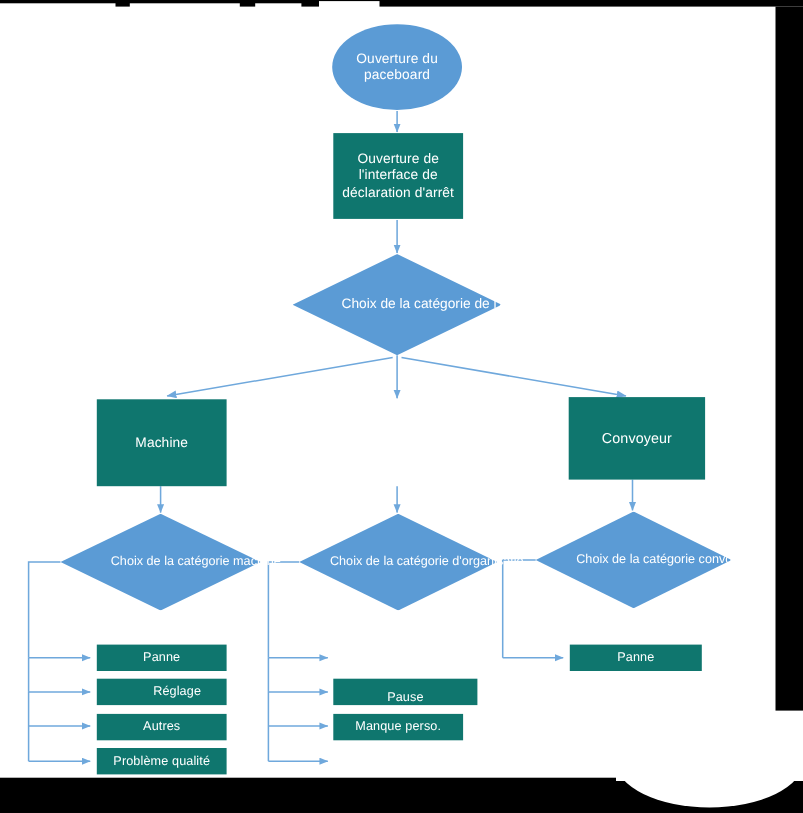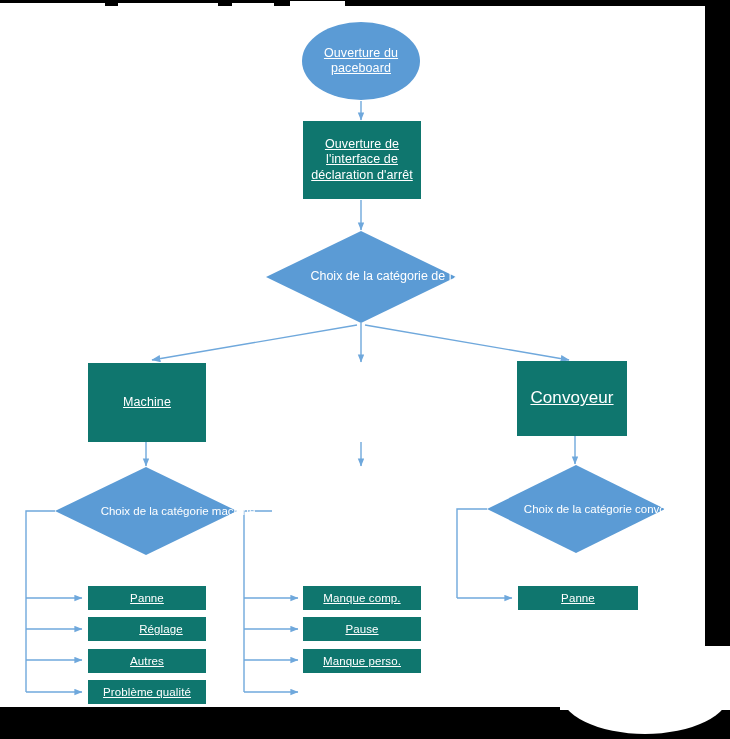--- a/index.html
+++ b/index.html
@@ -88,21 +88,20 @@
   .node {
     position: absolute;
     box-sizing: border-box;
     color: #ffffff;
     display: flex;
     align-items: center;
     justify-content: center;
     text-align: center;
     line-height: 1.22;
     letter-spacing: 0.1px;
-    text-decoration: underline;
   }
   .rect {
     background: #0f766e;
   }
   .term {
     background: #5B9BD5;
     border-radius: 50%;
   }
   .diamond-wrap {
     position: absolute;
@@ -213,31 +212,32 @@
   <div class="node rect" style="left:88px; top:617px; width:118px; height:24px; font-size:11.5px;padding-left:28px;">
     <span>Réglage</span>
   </div>
   <div class="node rect" style="left:88px; top:680px; width:118px; height:24px; font-size:11.5px;">
     <span>Problème qualité</span>
   </div>
   <div class="node rect" style="left:88px; top:649px; width:118px; height:24px; font-size:11.5px;">
     <span>Autres</span>
   </div>
 
-  <div class="node rect" style="left:303px; top:586px; width:118px; height:24px; font-size:11.5px;">
-    <span>Manque comp.</span>
-  </div>
-  <div class="node rect" style="left:303px; top:617px; width:118px; height:24px; font-size:11.5px;">
+  <div class="diamond-wrap" style="left:272px; top:467px; width:180px; height:88px;">
+    <div class="diamond-shape"></div>
+    <div class="diamond-label" style="font-size:11.5px; padding:0 26px;">Choix de la catégorie d'organisatio</div>
+  </div>
+  <div class="node rect" style="left:303px; top:617px; width:131px; height:24px; font-size:11.5px;align-items:flex-end;">
     <span>Pause</span>
   </div>
   <div class="node rect" style="left:303px; top:649px; width:118px; height:24px; font-size:11.5px;">
     <span>Manque perso.</span>
   </div>
 
-  <div class="node rect" style="left:517px; top:361px; width:110px; height:75px; font-size:17px;text-align:right;">
+  <div class="node rect" style="left:517px; top:361px; width:124px; height:75px; font-size:13px;text-align:right;">
     <span>Convoyeur</span>
   </div>
   <div class="diamond-wrap" style="left:487px; top:465px; width:178px; height:88px;">
     <div class="diamond-shape"></div>
     <div class="diamond-label" style="font-size:11.5px; padding:0 30px;">Choix de la catégorie convoyeur</div>
   </div>
   <div class="node rect" style="left:518px; top:586px; width:120px; height:24px; font-size:11.5px;">
     <span>Panne</span>
   </div>
 

